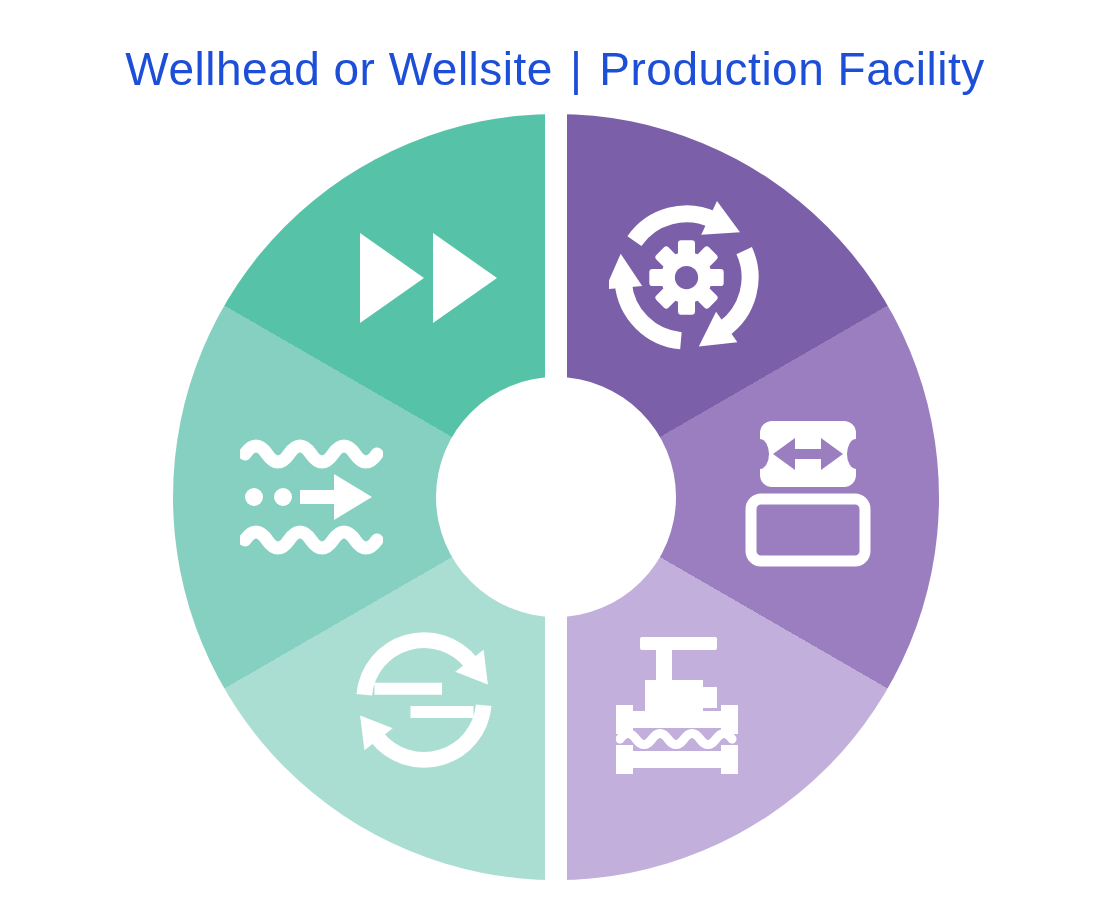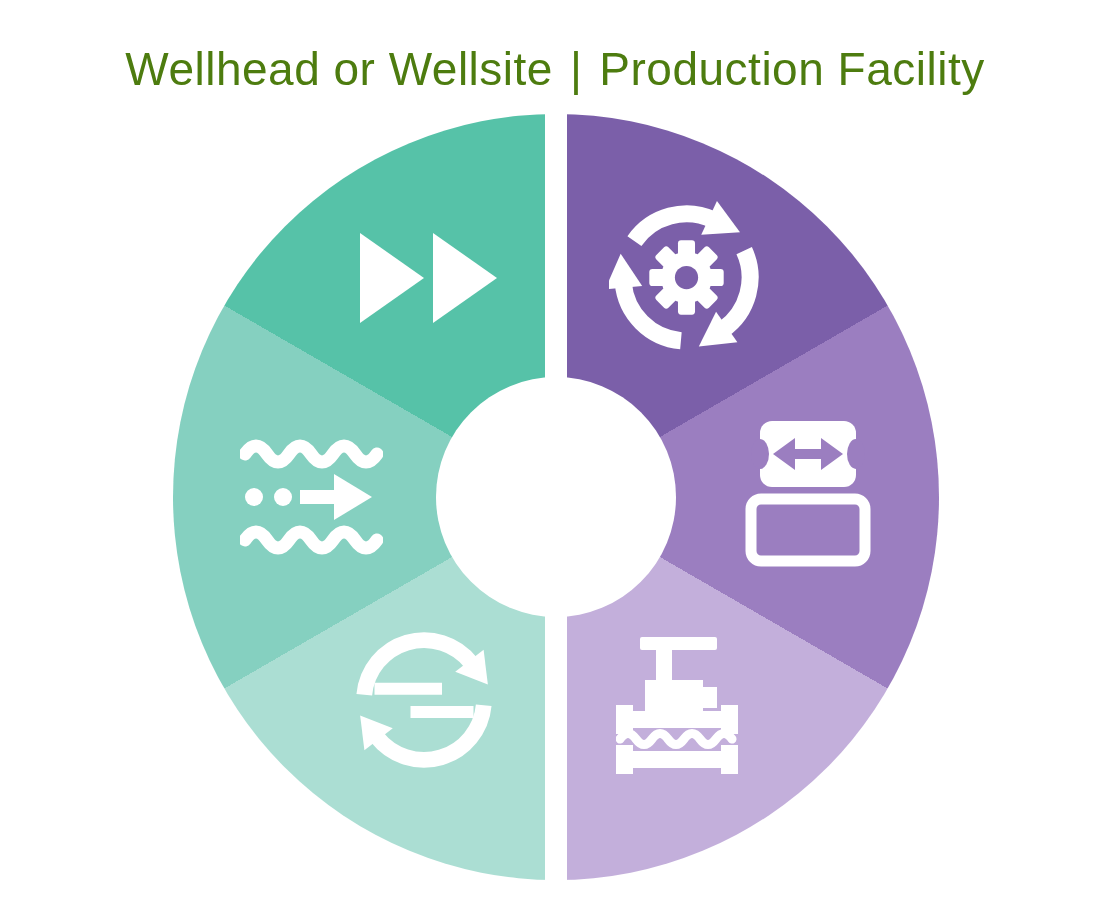--- a/index.html
+++ b/index.html
@@ -22,21 +22,21 @@
   .ic-ff{left:187px;top:119px;width:137px;height:90px;}
   .ic-flow{left:67px;top:324px;width:143px;height:118px;}
   .ic-exch{left:176px;top:511px;width:150px;height:150px;}
   .ic-gear{left:436px;top:86px;width:155px;height:155px;}
   .ic-tank{left:570px;top:307px;width:130px;height:148px;}
   .ic-valve{left:443px;top:523px;width:122px;height:137px;}
 </style>
 </head>
 <body>
 
-<div class="title" style="color: #4d7c0f;">
+<div class="title" style="color: #1d4ed8;">
   <span>Wellhead or Wellsite</span><span class="sep">|</span><span>Production Facility</span>
 </div>
 
 <div class="wheel">
   <div class="disc" style="background: conic-gradient(rgb(123, 95, 169) 0deg, rgb(123, 95, 169) 60deg, rgb(155, 126, 192) 60deg, rgb(155, 126, 192) 120deg, rgb(195, 175, 219) 120deg, rgb(195, 175, 219) 180deg, rgb(171, 222, 211) 180deg, rgb(171, 222, 211) 240deg, rgb(133, 208, 192) 240deg, rgb(133, 208, 192) 300deg, rgb(86, 194, 168) 300deg, rgb(86, 194, 168) 360deg);"></div>
   <div class="divider"></div>
   <div class="hole"></div>
 
   <svg class="icon ic-ff" viewBox="0 0 137 90">
     <polygon points="0,0 0,90 64,45" fill="#fff"></polygon>

